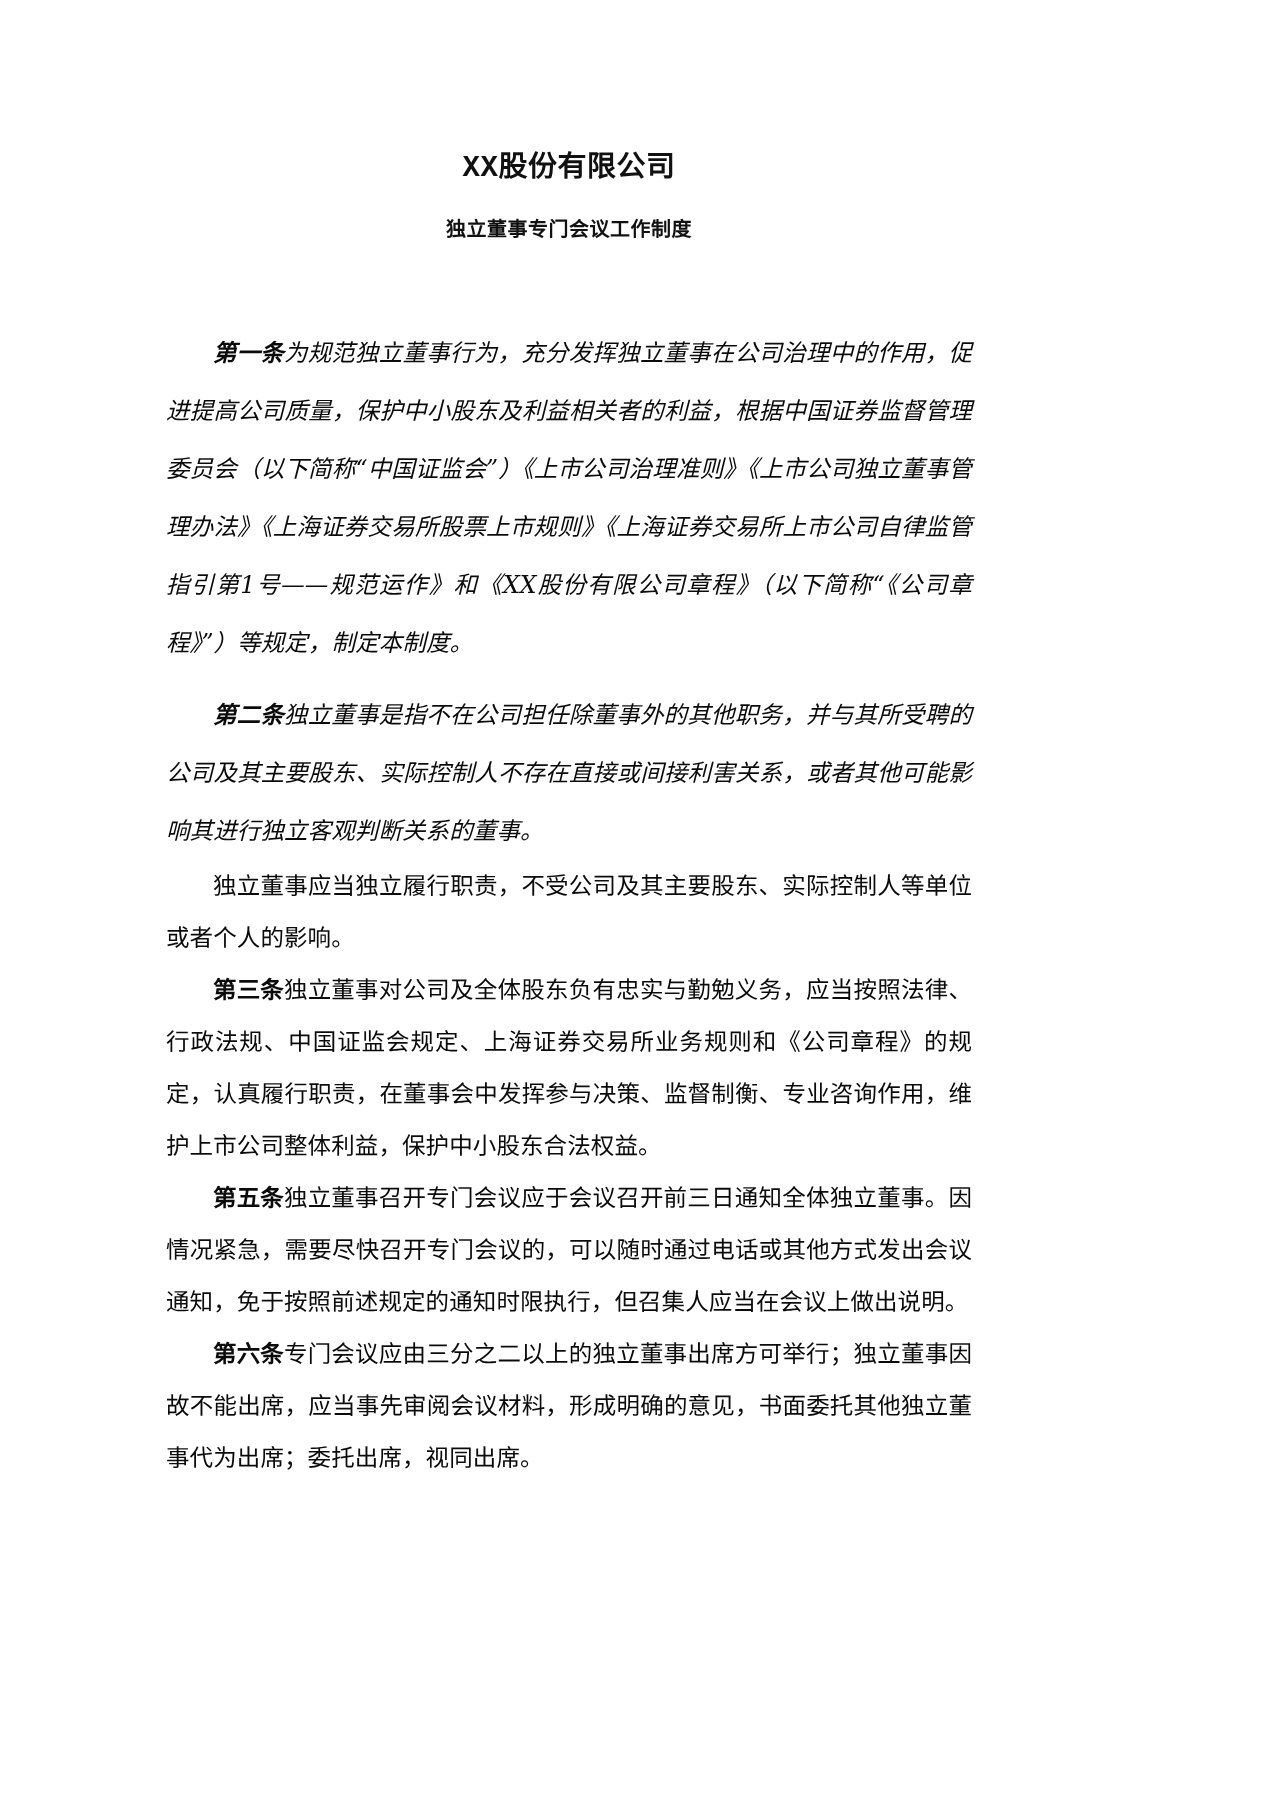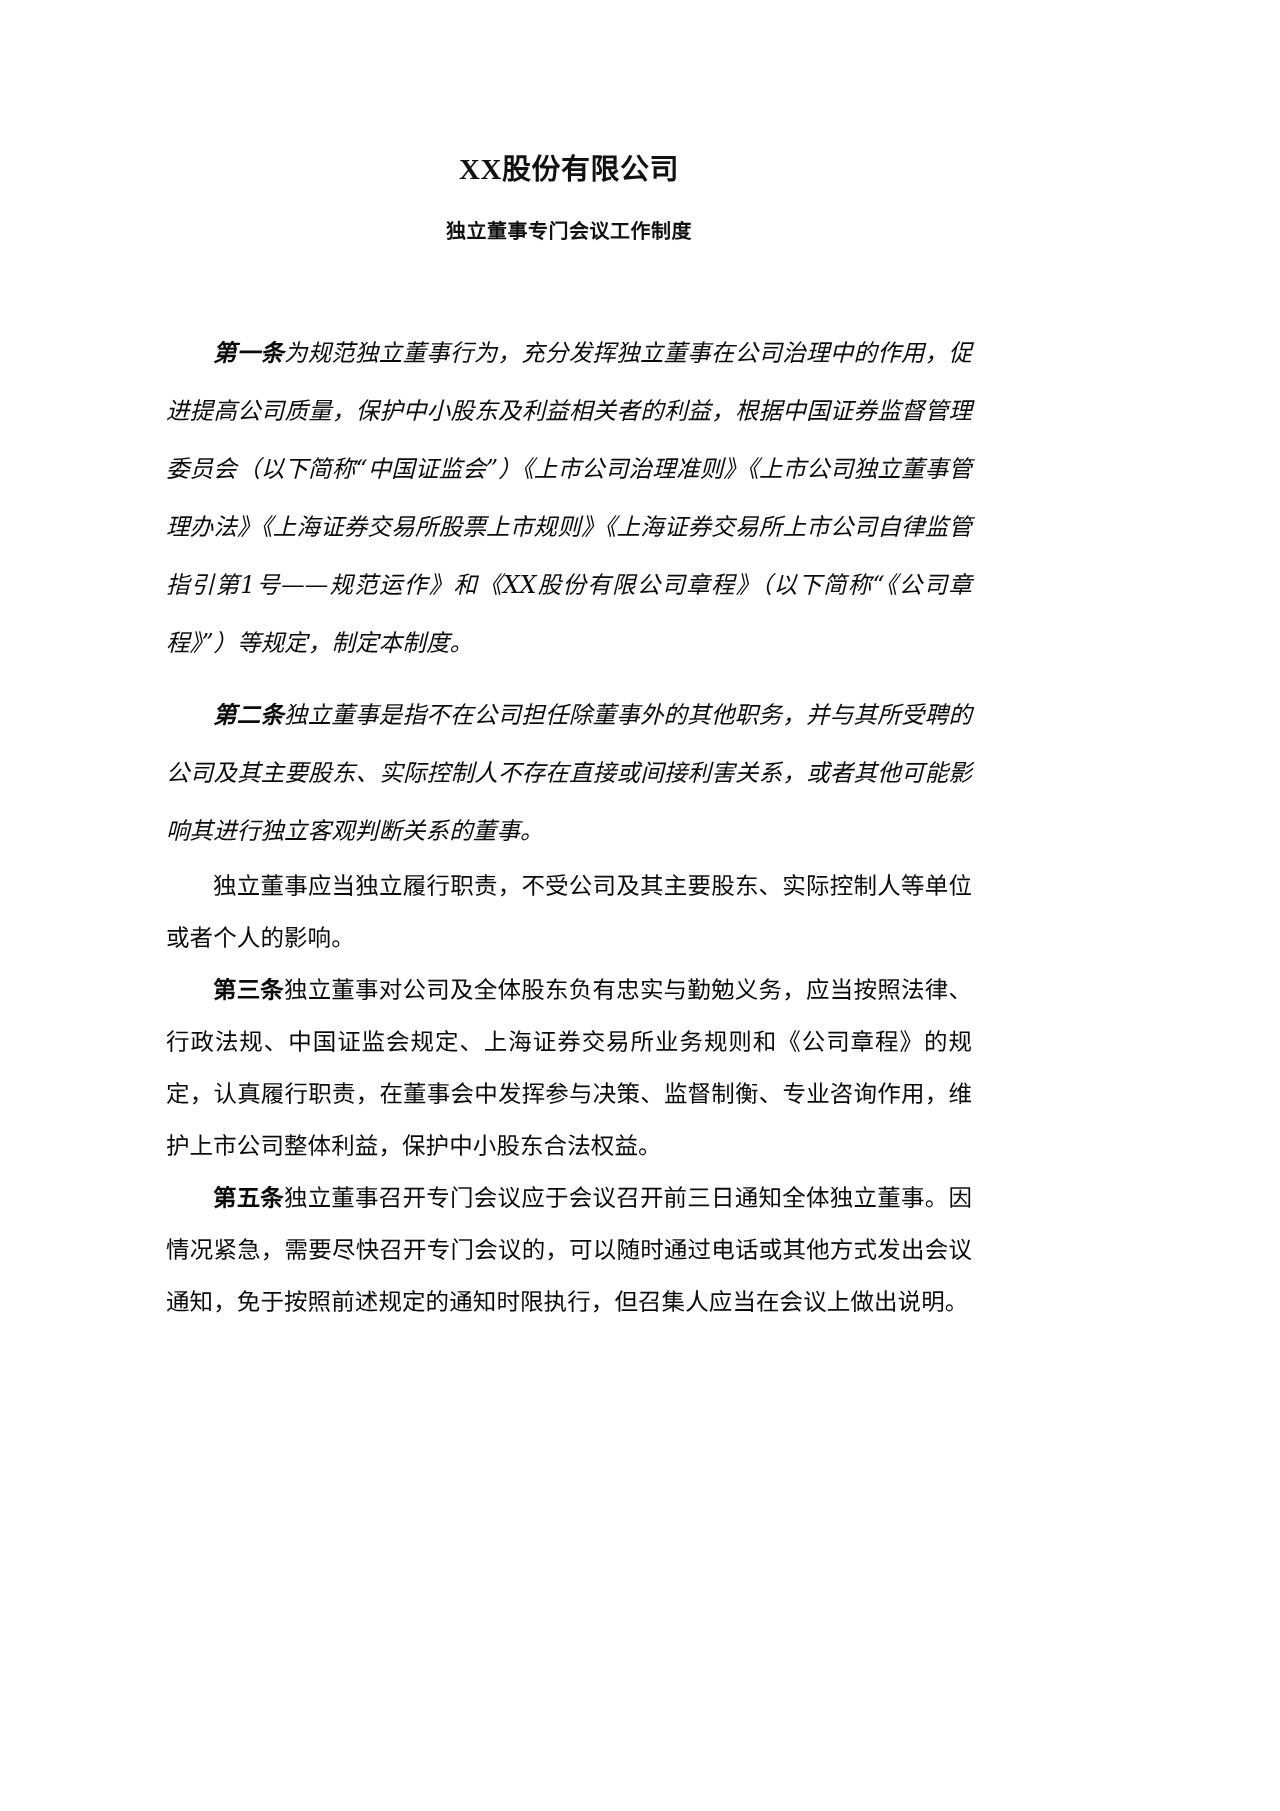--- a/index.html
+++ b/index.html
@@ -28,21 +28,21 @@
     top: 0;
     width: 806px;
   }
 
   
   .doc-title-block {
     padding-top: 138px;
   }
   .doc-title {
     text-align: center;
-    font-family: Liberation Serif, serif;
+    font-family: Liberation Mono, monospace;
     font-weight: bold;
     font-size: 29px;
     line-height: 62px;
     letter-spacing: 0.5px;
     color: #111111;
   }
   .doc-title.second {
     font-size: 20px;
   }
 
@@ -107,17 +107,20 @@
 
       <p class="para tight">
         <span class="art-no">第三条</span><span>独立董事对公司及全体股东负有忠实与勤勉义务，应当按照法律、行政法规、中国证监会规定、上海证券交易所业务规则和《公司章程》的规定，认真履行职责，在董事会中发挥参与决策、监督制衡、专业咨询作用，维护上市公司整体利益，保护中小股东合法权益。</span>
       </p>
 
 
       <p class="para tight">
         <span class="art-no">第五条</span><span>独立董事召开专门会议应于会议召开前三日通知全体独立董事。因情况紧急，需要尽快召开专门会议的，可以随时通过电话或其他方式发出会议通知，免于按照前述规定的通知时限执行，但召集人应当在会议上做出说明。</span>
       </p>
 
+      <p class="para tight">
+        <span class="art-no">第六条</span><span>专门会议应由三分之二以上的独立董事出席方可举行；独立董事因故不能出席，应当事先审阅会议材料，形成明确的意见，书面委托其他独立董事代为出席；委托出席，视同出席。</span>
+      </p>
 
 
     </div>
   </div>
 </div>
 
 </body></html>

